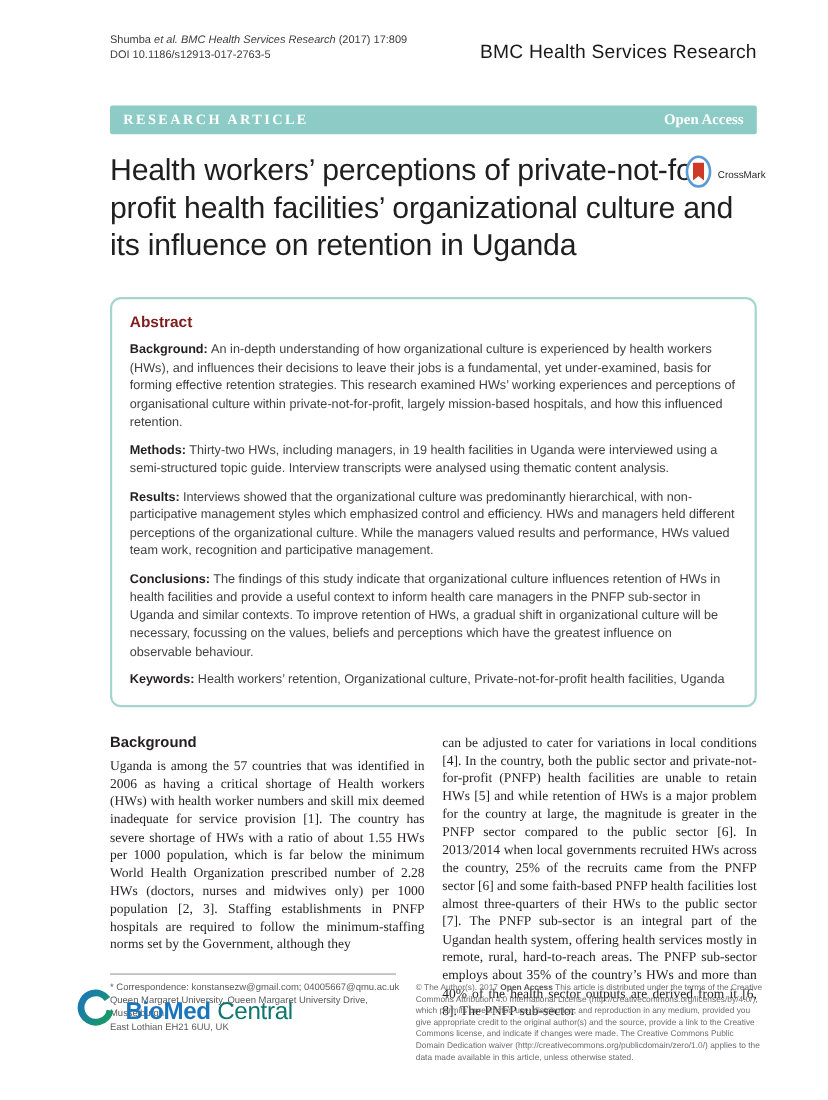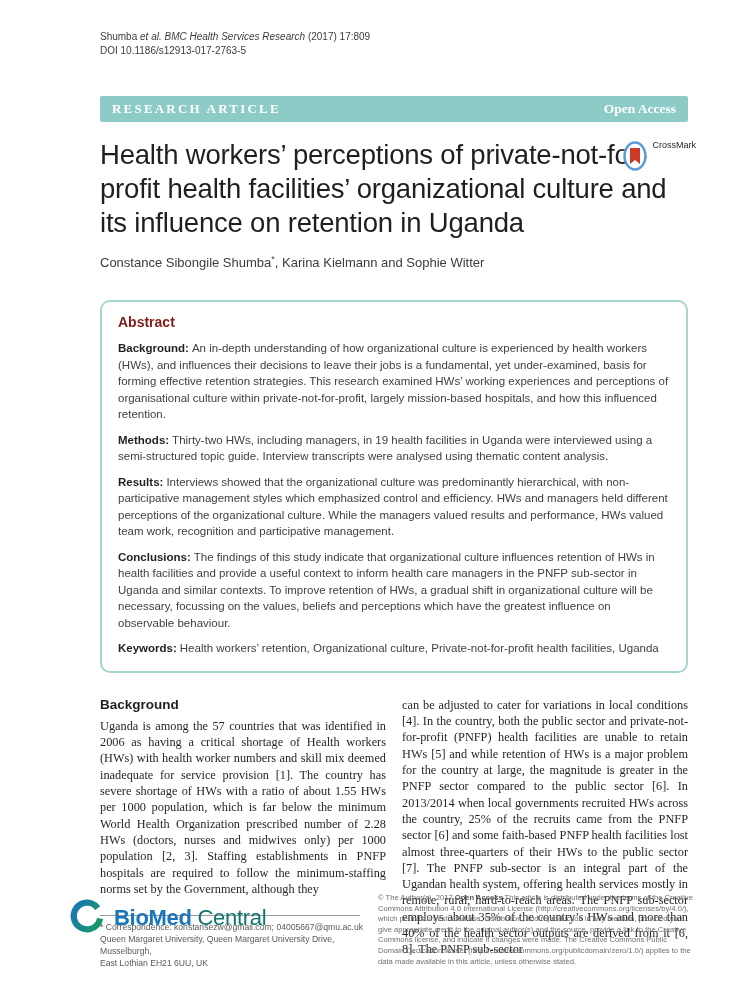--- a/index.html
+++ b/index.html
@@ -37,21 +37,21 @@
   
   .titlewrap { position:relative; margin-top:16px; }
   .title {
     width:600px;
     font-size:27.5px; line-height:34px;
     font-weight:400; color:#1f1f1f;
     letter-spacing:-.2px;
   }
   .crossmark {
     position:absolute; top:2px; right:-8px;
-    display:flex; align-items:flex-start; gap:4px;
+    display:flex; align-items:center; gap:4px;
     cursor:pointer;
   }
   .crossmark .cmtext { font-size:9px; color:#231f20; }
   .authors { margin-top:14px; font-size:13px; color:#3c3c3b; }
   .authors sup { font-size:9px; }
 
   
   .abstract {
     margin-top:30px;
     border:2px solid #a5d5cf;
@@ -95,39 +95,39 @@
 <body>
 
 <div class="page">
   <div class="content">
 
     <div class="hdr">
       <div class="cite">
         <div><span>Shumba </span><span class="it">et al. BMC Health Services Research</span><span>  (2017) 17:809</span></div>
         <div>DOI 10.1186/s12913-017-2763-5</div>
       </div>
+      <div class="journal">BMC Health Services Research</div>
     </div>
 
     <div class="banner">
       <span class="ra">RESEARCH ARTICLE</span>
       <span class="oa">Open Access</span>
     </div>
 
     <div class="titlewrap">
       <h1 class="title">Health workers’ perceptions of private-not-for-profit health facilities’ organizational culture and its influence on retention in Uganda</h1>
       <div class="crossmark">
         <span>
           <svg width="26" height="32" viewBox="0 0 26 32">
             <ellipse cx="13" cy="16" rx="10.5" ry="13.5" fill="#ffffff" stroke="#5b9bd5" stroke-width="2.4"></ellipse>
             <path d="M8 8 h10 v16 l-5 -4 -5 4 z" fill="#cf3a28"></path>
           </svg>
         </span>
         <span class="cmtext">CrossMark</span>
       </div>
-      <div class="authors"><span>Constance Sibongile Shumba</span><sup>*</sup><span>, Karina Kielmann and Sophie Witter</span></div>
     </div>
 
     <div class="abstract">
       <h2>Abstract</h2>
       <p><span class="ab-label">Background:</span><span>An in-depth understanding of how organizational culture is experienced by health workers (HWs), and influences their decisions to leave their jobs is a fundamental, yet under-examined, basis for forming effective retention strategies. This research examined HWs’ working experiences and perceptions of organisational culture within private-not-for-profit, largely mission-based hospitals, and how this influenced retention.</span></p>
       <p><span class="ab-label">Methods:</span><span>Thirty-two HWs, including managers, in 19 health facilities in Uganda were interviewed using a semi-structured topic guide. Interview transcripts were analysed using thematic content analysis.</span></p>
       <p><span class="ab-label">Results:</span><span>Interviews showed that the organizational culture was predominantly hierarchical, with non-participative management styles which emphasized control and efficiency. HWs and managers held different perceptions of the organizational culture. While the managers valued results and performance, HWs valued team work, recognition and participative management.</span></p>
       <p><span class="ab-label">Conclusions:</span><span>The findings of this study indicate that organizational culture influences retention of HWs in health facilities and provide a useful context to inform health care managers in the PNFP sub-sector in Uganda and similar contexts. To improve retention of HWs, a gradual shift in organizational culture will be necessary, focussing on the values, beliefs and perceptions which have the greatest influence on observable behaviour.</span></p>
       <p><span class="ab-label">Keywords:</span><span>Health workers’ retention, Organizational culture, Private-not-for-profit health facilities, Uganda</span></p>
     </div>

